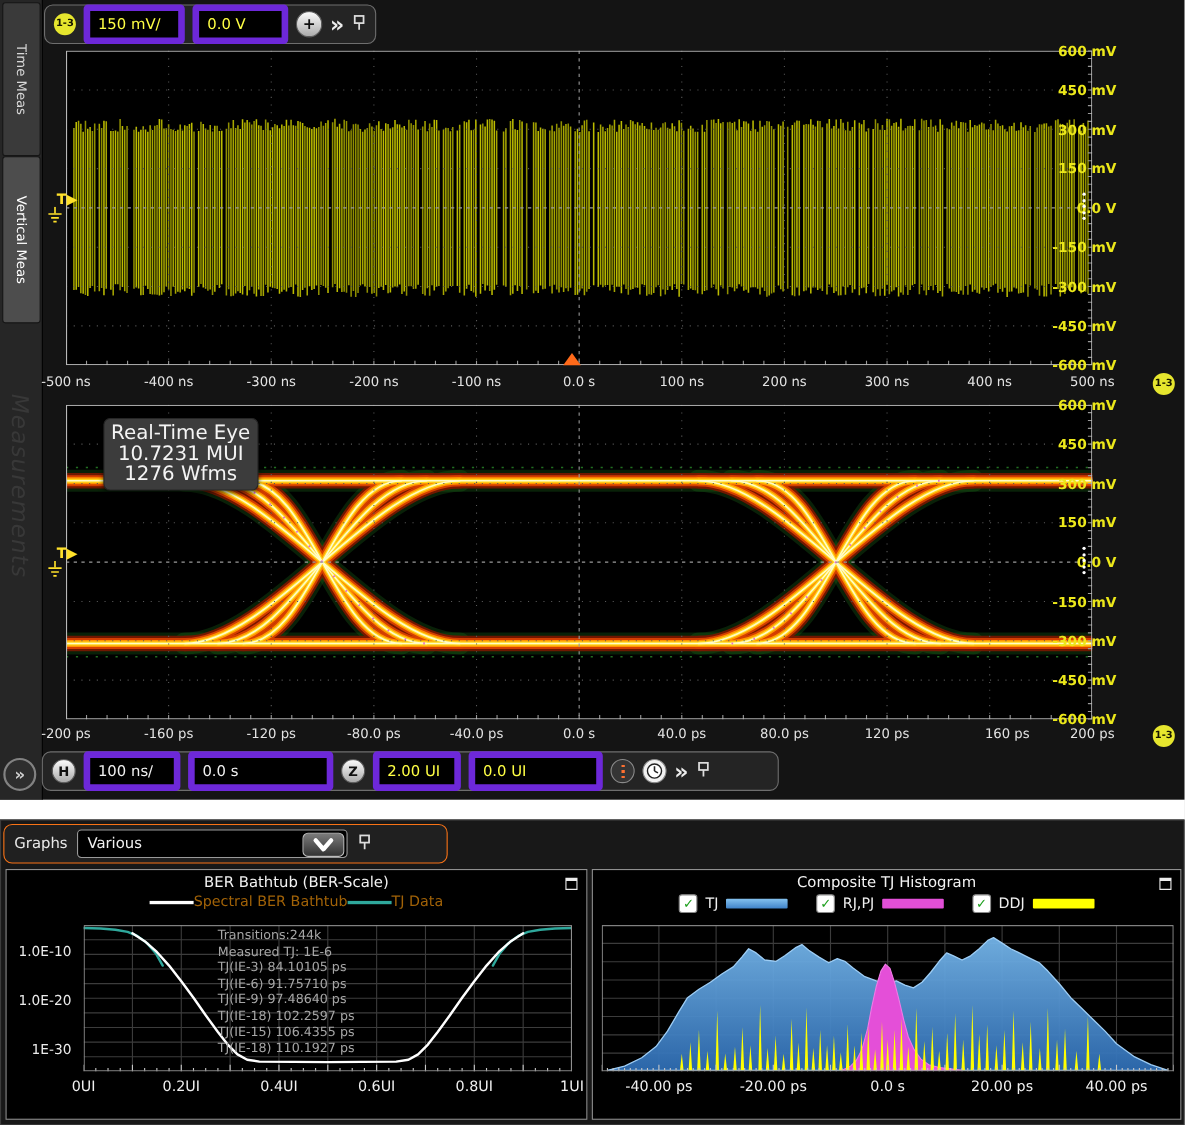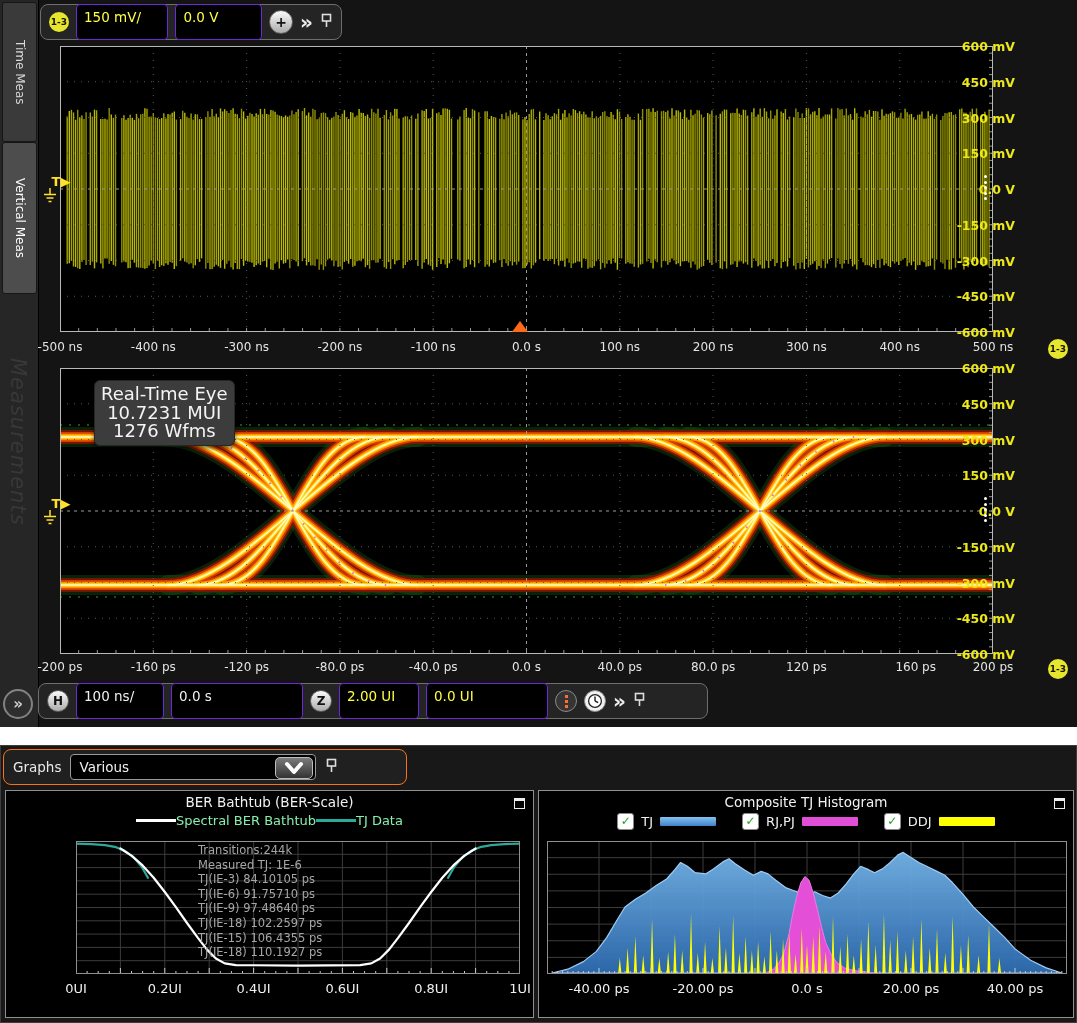--- a/index.html
+++ b/index.html
@@ -14,21 +14,21 @@
   .watermark{position:absolute;left:6px;top:358px;writing-mode:vertical-rl;font-style:italic;color:#383838;font-size:21px;letter-spacing:1px}
   .round-expand{position:absolute;left:3px;top:689px;width:26px;height:26px;border-radius:50%;border:2px solid #828282;
     background:#2e2e2e;color:#cfcfcf;display:flex;align-items:center;justify-content:center;font-size:15px;font-weight:700}
   .ctrl-bar{position:absolute;background:#242424;border:1px solid #6e6e6e;border-radius:8px;display:flex;align-items:center;gap:7px;
     padding:0 8px;box-sizing:border-box}
   .channel-bar{left:40px;top:4px;width:302px;height:36px}
   .hbar{left:38px;top:683px;width:670px;height:36px}
   .badge{width:20px;height:20px;border-radius:50%;background:#e6e62e;color:#141400;font-size:9px;font-weight:700;
     display:flex;align-items:center;justify-content:center;flex:none}
   .badge.floating{position:absolute}
-  .field{background:#000;border:1px solid #6d28d9;border-radius:4px;height:36px;line-height:24px;padding:0 7px;
+  .field{background:#000;border:6px solid #6d28d9;border-radius:4px;height:36px;line-height:24px;padding:0 7px;
     font-size:13.5px;box-sizing:border-box;white-space:nowrap;overflow:hidden}
   .field.yellow{color:#ffff44}.field.white{color:#f0f0f0}
   .circle-btn{width:22px;height:22px;border-radius:50%;background:linear-gradient(#fbfbfb,#ababab);color:#111;
     display:flex;align-items:center;justify-content:center;font-size:14px;font-weight:700;border:1px solid #5e5e5e;flex:none}
   .circle-btn.small{width:20px;height:20px;font-size:12px}
   .chev{color:#ededed;font-size:20px;font-weight:700;line-height:20px}
   .dot-btn{width:20px;height:20px;border-radius:50%;background:#353535;border:1px solid #8a8a8a;display:flex;
     align-items:center;justify-content:center;flex:none}
   .vdash{width:3px;height:13px;background:repeating-linear-gradient(#ff7030 0 2.5px,transparent 2.5px 5px)}
   .plotwrap{position:absolute;left:60px;width:933px;height:286px;background:#000}
@@ -54,21 +54,21 @@
   .gdrop{position:relative;width:246px;height:26px;background:#000;border:1px solid #9a9a9a;border-radius:4px;
     color:#f0f0f0;font-size:13.5px;line-height:25px;padding-left:8px;box-sizing:border-box}
   .gdrop-btn{position:absolute;right:2px;top:2px;width:36px;height:20px;border-radius:5px;border:1px solid #bdbdbd;
     background:linear-gradient(#7b7b7b,#333);display:flex;align-items:center;justify-content:center}
   .panel{position:absolute;top:44px;height:228px;background:#000;border:1px solid #8f8f8f;box-sizing:border-box}
   #panel-ber{left:4px;width:529px}
   #panel-hist{left:537px;width:536px}
   .ptitle{text-align:center;color:#f2f2f2;font-size:13.5px;margin-top:3px}
   .winbox{position:absolute;right:8px;top:7px;width:9px;height:7px;border:1.5px solid #ececec;border-top-width:3px}
   .blegend{position:absolute;top:22px;width:100%;display:flex;align-items:center;justify-content:center;
-    color:#86efac;font-size:13px}
+    color:#a16207;font-size:13px}
   .legline{width:40px;height:3px}
   .hlegend{position:absolute;top:22px;width:100%;display:flex;align-items:center;justify-content:center;gap:26px}
   .hgroup{display:flex;align-items:center;gap:7px;color:#f0f0f0;font-size:13px}
   .cbox{width:15px;height:15px;background:#fff;border:1px solid #8a8a8a;border-radius:3px;color:#1fa01f;
     font-size:12px;font-weight:700;display:flex;align-items:center;justify-content:center;line-height:15px}
   .swatch{width:56px;height:9px;border-radius:1px}
   .chart-abs{position:absolute}
   .ber-ylabs{position:absolute;left:0;top:50px;width:64px;height:133px}
   .ber-ylab{position:absolute;right:5px;transform:translateY(-50%);color:#eaeaea;font-size:12.5px;white-space:nowrap}
   .ber-xlabs{position:absolute;left:70px;top:190px;width:444px;height:18px}
@@ -1096,20 +1096,25 @@
           <line x1="366.3" y1="130" x2="366.3" y2="133" stroke="#c8c8c8" stroke-width="1"></line>
           <line x1="377.4" y1="130" x2="377.4" y2="133" stroke="#c8c8c8" stroke-width="1"></line>
           <line x1="388.5" y1="130" x2="388.5" y2="133" stroke="#c8c8c8" stroke-width="1"></line>
           <line x1="399.6" y1="127" x2="399.6" y2="133" stroke="#c8c8c8" stroke-width="1"></line>
           <line x1="410.7" y1="130" x2="410.7" y2="133" stroke="#c8c8c8" stroke-width="1"></line>
           <line x1="421.8" y1="130" x2="421.8" y2="133" stroke="#c8c8c8" stroke-width="1"></line>
           <line x1="432.9" y1="130" x2="432.9" y2="133" stroke="#c8c8c8" stroke-width="1"></line>
           <line x1="444" y1="127" x2="444" y2="133" stroke="#c8c8c8" stroke-width="1"></line>
           <rect x="0.5" y="0.5" width="443" height="132" fill="none" stroke="#8f8f8f" stroke-width="1"></rect>
         </svg>
+      <div class="ber-ylabs">
+          <span class="ber-ylab" style="top: 23.541px;">1.0E-10</span>
+          <span class="ber-ylab" style="top: 68.495px;">1.0E-20</span>
+          <span class="ber-ylab" style="top: 113.05px;">1E-30</span>
+        </div>
       <div class="ber-xlabs">
           <span class="xlab2" style="left: 0px;">0UI</span>
           <span class="xlab2" style="left: 88.8px;">0.2UI</span>
           <span class="xlab2" style="left: 177.6px;">0.4UI</span>
           <span class="xlab2" style="left: 266.4px;">0.6UI</span>
           <span class="xlab2" style="left: 355.2px;">0.8UI</span>
           <span class="xlab2" style="left: 444px;">1UI</span>
         </div>
       <div class="ann">
           <span class="ann-line">Transitions:244k</span>

